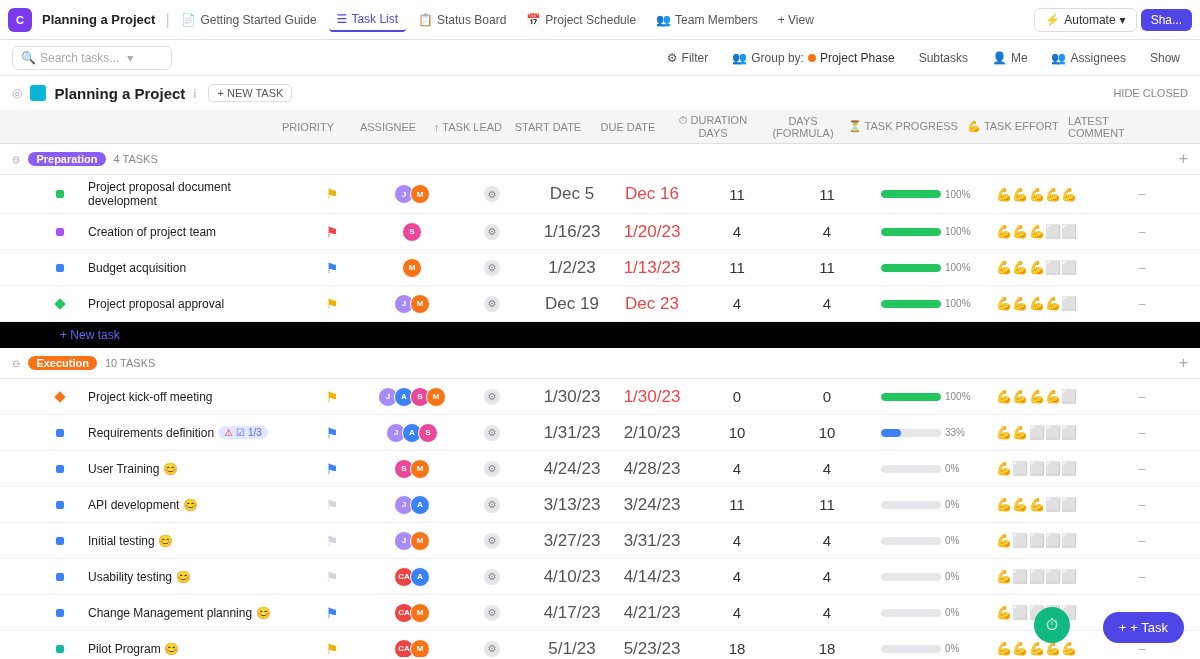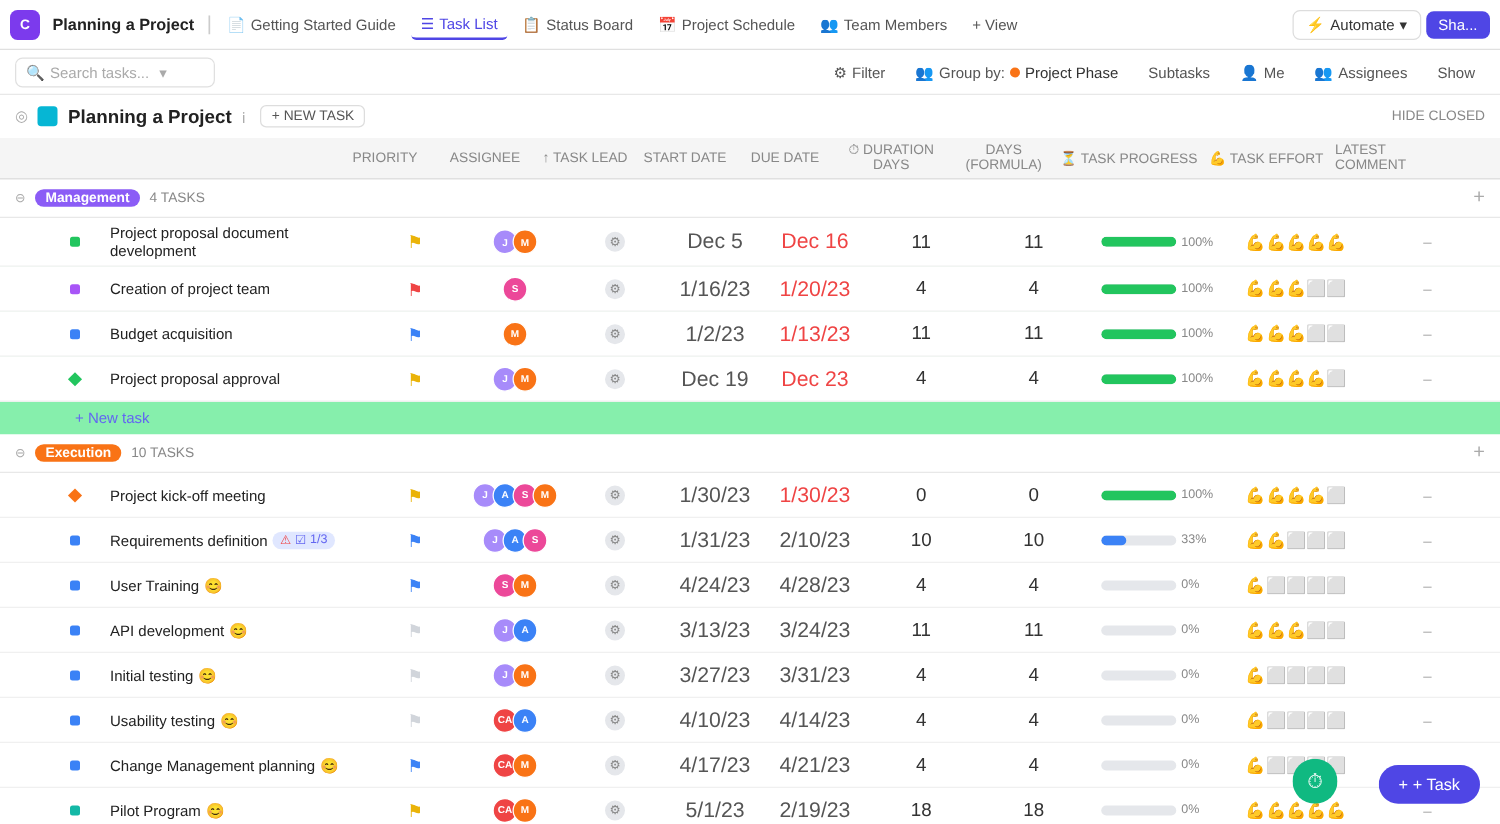--- a/index.html
+++ b/index.html
@@ -25,21 +25,21 @@
 
     
     .page-header { display: flex; align-items: center; padding: 8px 12px; gap: 8px; background: #fff; }
     .page-header-icon { width: 16px; height: 16px; background: #06b6d4; border-radius: 3px; display: inline-block; }
     .page-title { font-weight: 600; font-size: 15px; color: #222; }
     .info-icon { color: #aaa; font-size: 12px; cursor: pointer; }
     .new-task-btn { display: flex; align-items: center; gap: 3px; padding: 2px 8px; border: 1px solid #ddd; border-radius: 5px; font-size: 11px; color: #555; cursor: pointer; margin-left: 4px; }
     .hide-closed-btn { margin-left: auto; font-size: 11px; color: #888; cursor: pointer; display: flex; align-items: center; gap: 3px; }
 
     
-    .main-content { overflow-y: auto; height: calc(659px - 40px - 36px - 36px); background: #86efac; }
+    .main-content { overflow-y: auto; height: calc(659px - 40px - 36px - 36px); background: #000000; }
 
     
     .table-header { display: flex; align-items: center; padding: 4px 8px; background: #f5f5f5; border-bottom: 1px solid #e0e0e0; font-size: 11px; color: #888; font-weight: 500; position: sticky; top: 0; z-index: 10; }
     .col-name { flex: 1; min-width: 200px; padding-left: 60px; }
     .col-priority { width: 80px; text-align: center; }
     .col-assignee { width: 80px; text-align: center; }
     .col-task-lead { width: 80px; text-align: center; }
     .col-start { width: 80px; text-align: center; }
     .col-due { width: 80px; text-align: center; }
     .col-duration { width: 90px; text-align: center; }
@@ -198,21 +198,21 @@
     <div class="col-duration">⏱ DURATION DAYS</div>
     <div class="col-formula">DAYS (FORMULA)</div>
     <div class="col-progress">⏳ TASK PROGRESS</div>
     <div class="col-effort">💪 TASK EFFORT</div>
     <div class="col-comment">LATEST COMMENT</div>
     <div class="col-add"></div>
   </div>
 
   <div class="section-header">
     <span style="color:#aaa;font-size:10px;">⊖</span>
-    <span class="section-badge badge-preparation">Management</span>
+    <span class="section-badge badge-preparation">Preparation</span>
     <span class="section-count">4 TASKS</span>
     <span style="margin-left:auto;color:#aaa;font-size:16px;cursor:pointer;">+</span>
   </div>
 
   <div id="prep-tasks">
       <div class="task-row">
         <div class="task-indent"></div>
         <div class="task-color-dot dot-green"></div>
         <div class="task-name">
           <span>Project proposal document development</span>
@@ -583,21 +583,21 @@
         <div class="col-assignee-cell">
           <div class="avatar-stack">
             <div class="avatar" style="background: rgb(239, 68, 68);">CA</div>
             <div class="avatar" style="background: rgb(249, 115, 22);">M</div>
           </div>
         </div>
         <div class="col-task-lead-cell">
           <div class="avatar-gear">⚙</div>
         </div>
         <div class="col-date">5/1/23</div>
-        <div class="col-date normal">2/19/23</div>
+        <div class="col-date normal">5/23/23</div>
         <div class="col-num">18</div>
         <div class="col-num">18</div>
         <div class="progress-bar-wrap">
           <div class="progress-bar-bg">
             <div class="progress-bar-fill" style="width: 0%; background: rgb(229, 231, 235);"></div>
           </div>
           <span class="progress-pct">0%</span>
         </div>
         <div class="effort-cell">💪💪💪💪💪</div>
         <div class="comment-cell">–</div>

